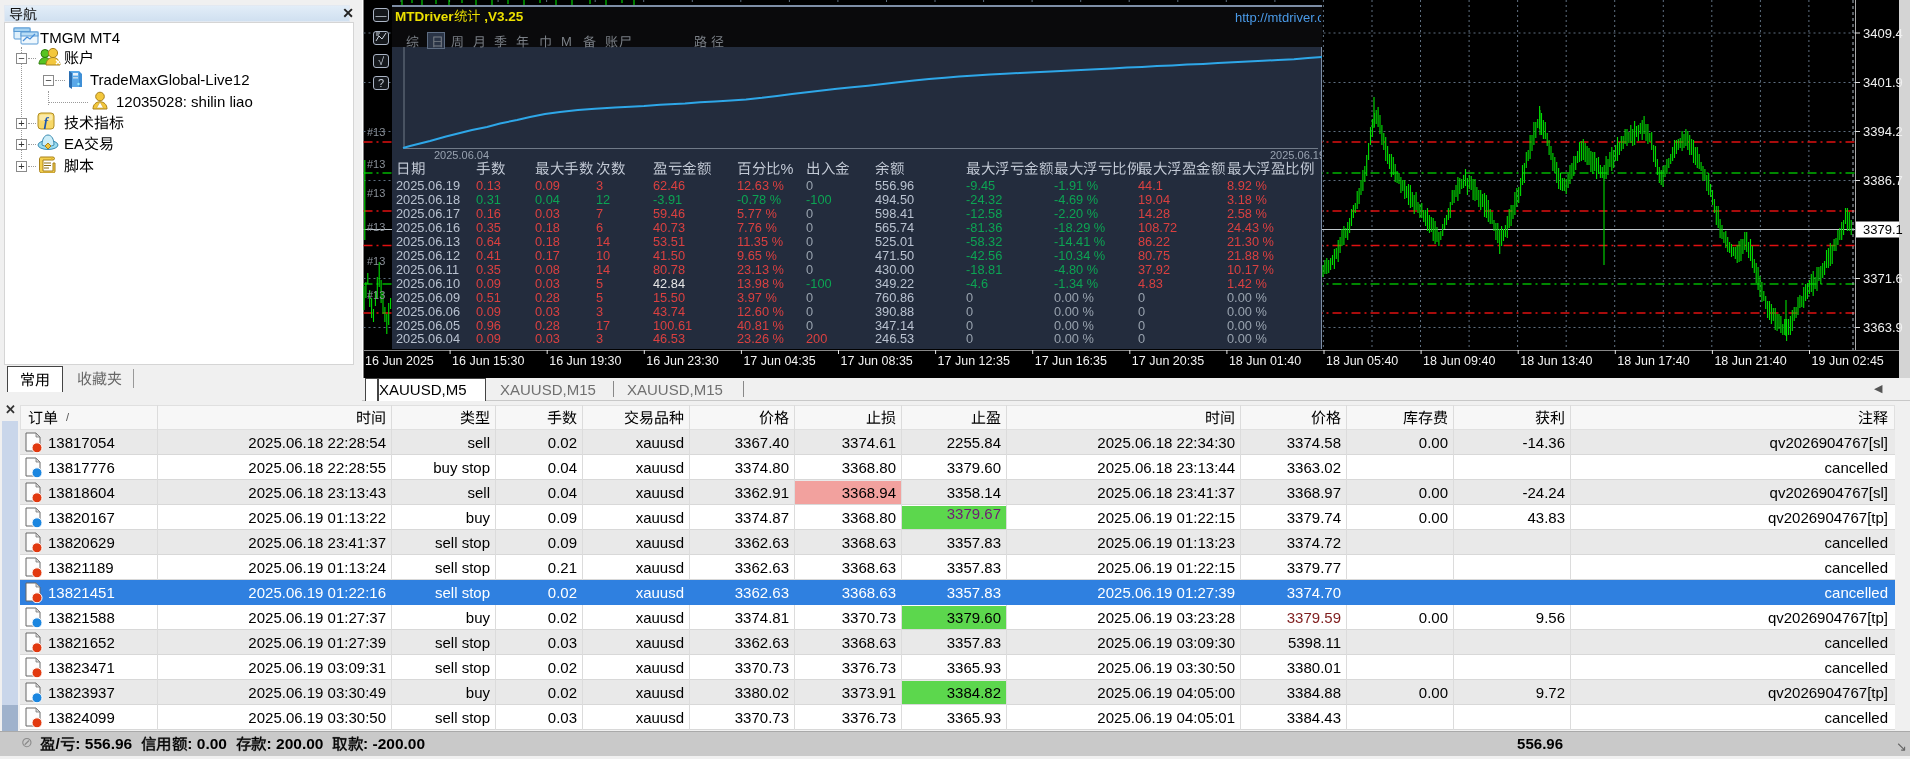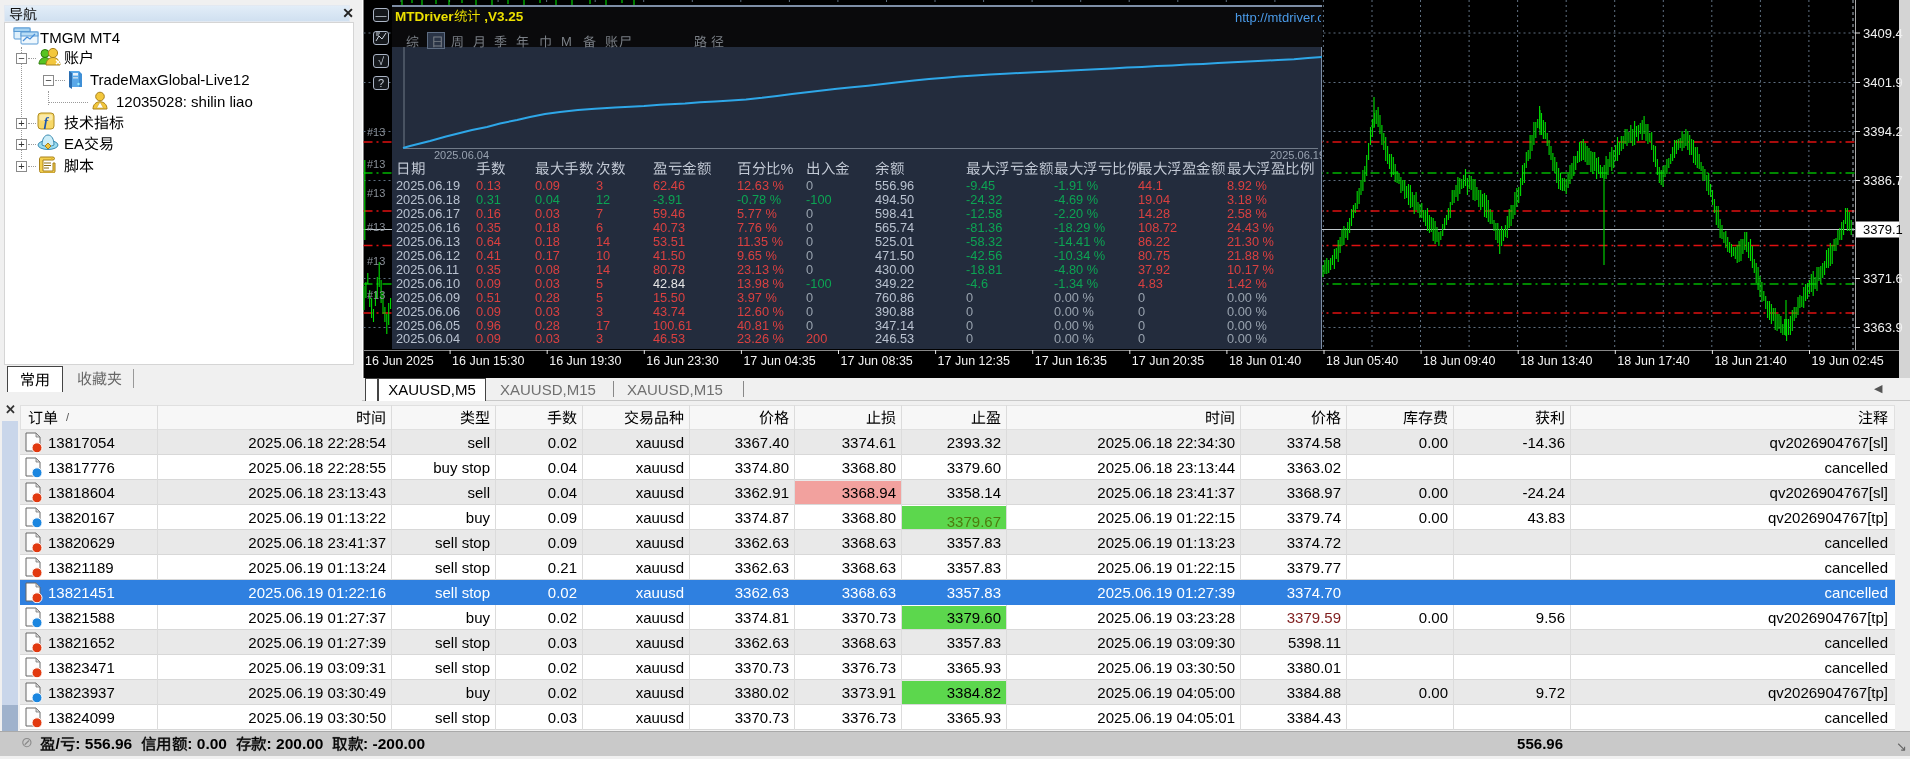--- a/index.html
+++ b/index.html
@@ -500,21 +500,21 @@
       <span class="a" style="left:414px;color:#da4040">200</span>
       <span class="a" style="left:483px;color:#b9c2d0">246.53</span>
       <span class="a" style="left:574px;color:#98a2ae">0</span>
       <span class="a" style="left:662px;color:#98a2ae">0.00 %</span>
       <span class="a" style="left:746px;color:#98a2ae">0</span>
       <span class="a" style="left:835px;color:#98a2ae">0.00 %</span>
     </div>
   </div>
 <div class="a" style="left:362px;top:378px;width:1548px;height:23px;background:#f0f0f0;border-bottom:1px solid #c8c8c8">
     <div class="a" style="left:3px;top:0;width:13px;height:23px;background:#fff;border:1px solid #444;border-bottom:none"></div>
-    <div class="a" style="left:16px;top:0;width:108px;height:23px;background:#fff;border:1px solid #444;border-bottom:none;font-size:15px;color:#000;text-align:center;line-height:22px">XAUUSD,M5</div>
+    <div class="a" style="left:16px;top:0;width:108px;height:23px;background:#fff;border:1px solid #444;border-bottom:none;font-size:15px;color:#000;text-align:left;line-height:22px">XAUUSD,M5</div>
     <div class="a" style="left:138px;top:3px;font-size:15px;color:#707070">XAUUSD,M15</div>
     <div class="a" style="left:251px;top:3px;width:1px;height:16px;background:#888"></div>
     <div class="a" style="left:265px;top:3px;font-size:15px;color:#707070">XAUUSD,M15</div>
     <div class="a" style="left:381px;top:3px;width:1px;height:16px;background:#888"></div>
     <div class="a" style="left:1512px;top:4px;font-size:11px;color:#555">◀</div>
   </div>
 <div class="a" style="left:0;top:401px;width:1910px;height:358px;background:#f0f0f0">
     <div class="a" style="left:5px;top:3px;width:12px;height:12px;font-size:13px;font-weight:bold;color:#333;line-height:12px">✕</div>
     <div class="a" style="left:2px;top:20px;width:16px;height:310px;background:#c9d6ea"></div>
     <div class="a" style="left:2px;top:304px;width:16px;height:26px;background:#9fb2cc"></div>
@@ -625,21 +625,21 @@
       <path d="M12 1l4 4h-4z" fill="#d8d8d8" stroke="#777" stroke-width=".8"></path>
       <circle cx="13" cy="15.8" r="5" fill="#e23a10" stroke="#fff" stroke-width="1"></circle>
     </svg>
     <div class="a" style="left:48px;top:33px;font-size:15px;color:#000">13817054</div>
     <div class="a r" style="left:157px;top:33px;width:229px;font-size:15px;color:#000">2025.06.18 22:28:54</div>
     <div class="a r" style="left:391px;top:33px;width:99px;font-size:15px;color:#000">sell</div>
     <div class="a r" style="left:495px;top:33px;width:82px;font-size:15px;color:#000">0.02</div>
     <div class="a r" style="left:582px;top:33px;width:102px;font-size:15px;color:#000">xauusd</div>
     <div class="a r" style="left:689px;top:33px;width:100px;font-size:15px;color:#000">3367.40</div>
     <div class="a r" style="left:794px;top:33px;width:102px;font-size:15px;color:#000">3374.61</div>
-    <div class="a r" style="left:901px;top:33px;width:100px;font-size:15px;color:#000">2393.32</div>
+    <div class="a r" style="left:901px;top:33px;width:100px;font-size:15px;color:#000">2255.84</div>
     <div class="a r" style="left:1006px;top:33px;width:229px;font-size:15px;color:#000">2025.06.18 22:34:30</div>
     <div class="a r" style="left:1240px;top:33px;width:101px;font-size:15px;color:#000">3374.58</div>
     <div class="a r" style="left:1346px;top:33px;width:102px;font-size:15px;color:#000">0.00</div>
     <div class="a r" style="left:1453px;top:33px;width:112px;font-size:15px;color:#000">-14.36</div>
     <div class="a r" style="left:1570px;top:33px;width:318px;font-size:15px;color:#000">qv2026904767[sl]</div>
     <svg class="a" style="left:24px;top:56px" width="19" height="21" viewBox="0 0 19 21">
       <path d="M2 1h10l4 4v14H2z" fill="#fdfdfd" stroke="#666"></path>
       <path d="M12 1l4 4h-4z" fill="#d8d8d8" stroke="#777" stroke-width=".8"></path>
       <circle cx="13" cy="15.8" r="5" fill="#1a86e0" stroke="#fff" stroke-width="1"></circle>
     </svg>
@@ -677,21 +677,21 @@
       <path d="M12 1l4 4h-4z" fill="#d8d8d8" stroke="#777" stroke-width=".8"></path>
       <circle cx="13" cy="15.8" r="5" fill="#1a86e0" stroke="#fff" stroke-width="1"></circle>
     </svg>
     <div class="a" style="left:48px;top:108px;font-size:15px;color:#000">13820167</div>
     <div class="a r" style="left:157px;top:108px;width:229px;font-size:15px;color:#000">2025.06.19 01:13:22</div>
     <div class="a r" style="left:391px;top:108px;width:99px;font-size:15px;color:#000">buy</div>
     <div class="a r" style="left:495px;top:108px;width:82px;font-size:15px;color:#000">0.09</div>
     <div class="a r" style="left:582px;top:108px;width:102px;font-size:15px;color:#000">xauusd</div>
     <div class="a r" style="left:689px;top:108px;width:100px;font-size:15px;color:#000">3374.87</div>
     <div class="a r" style="left:794px;top:108px;width:102px;font-size:15px;color:#000">3368.80</div>
-    <div class="a r" style="left:901px;top:112px;width:100px;font-size:15px;color:#4d7c0f">3379.67</div>
+    <div class="a r" style="left:901px;top:104px;width:100px;font-size:15px;color:#701a75">3379.67</div>
     <div class="a r" style="left:1006px;top:108px;width:229px;font-size:15px;color:#000">2025.06.19 01:22:15</div>
     <div class="a r" style="left:1240px;top:108px;width:101px;font-size:15px;color:#000">3379.74</div>
     <div class="a r" style="left:1346px;top:108px;width:102px;font-size:15px;color:#000">0.00</div>
     <div class="a r" style="left:1453px;top:108px;width:112px;font-size:15px;color:#000">43.83</div>
     <div class="a r" style="left:1570px;top:108px;width:318px;font-size:15px;color:#000">qv2026904767[tp]</div>
     <svg class="a" style="left:24px;top:131px" width="19" height="21" viewBox="0 0 19 21">
       <path d="M2 1h10l4 4v14H2z" fill="#fdfdfd" stroke="#666"></path>
       <path d="M12 1l4 4h-4z" fill="#d8d8d8" stroke="#777" stroke-width=".8"></path>
       <circle cx="13" cy="15.8" r="5" fill="#e23a10" stroke="#fff" stroke-width="1"></circle>
     </svg>

